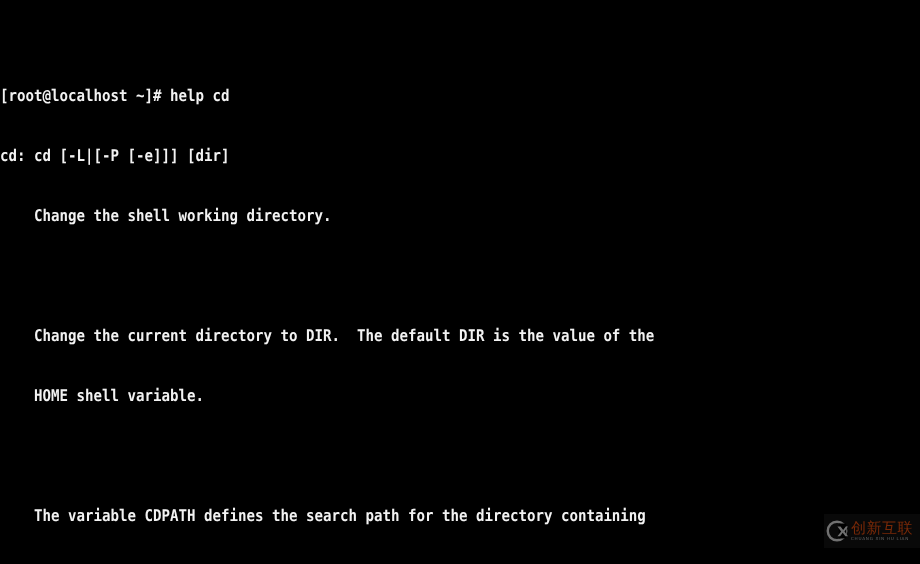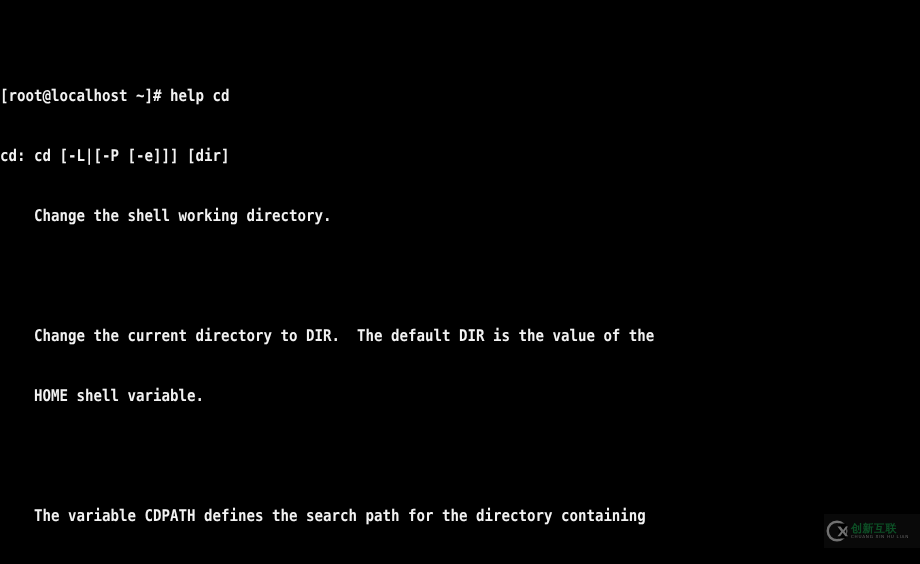--- a/index.html
+++ b/index.html
@@ -77,23 +77,23 @@
     flex: 0 0 22px;
   }
   #wm-textwrap {
     display: flex;
     flex-direction: column;
     justify-content: center;
     line-height: 1;
   }
   #wm-cn {
     font-family: "DejaVu Sans", "Liberation Sans", sans-serif;
-    font-size: 11px;
-    font-weight: 700;
-    color: #15803d;
+    font-size: 15px;
+    font-weight: 400;
+    color: #c2410c;
     letter-spacing: 0.5px;
     white-space: nowrap;
   }
   #wm-py {
     font-family: "DejaVu Sans", "Liberation Sans", sans-serif;
     font-size: 4.2px;
     color: #9e9e9e;
     letter-spacing: 0.7px;
     white-space: nowrap;
     margin-top: 1px;

